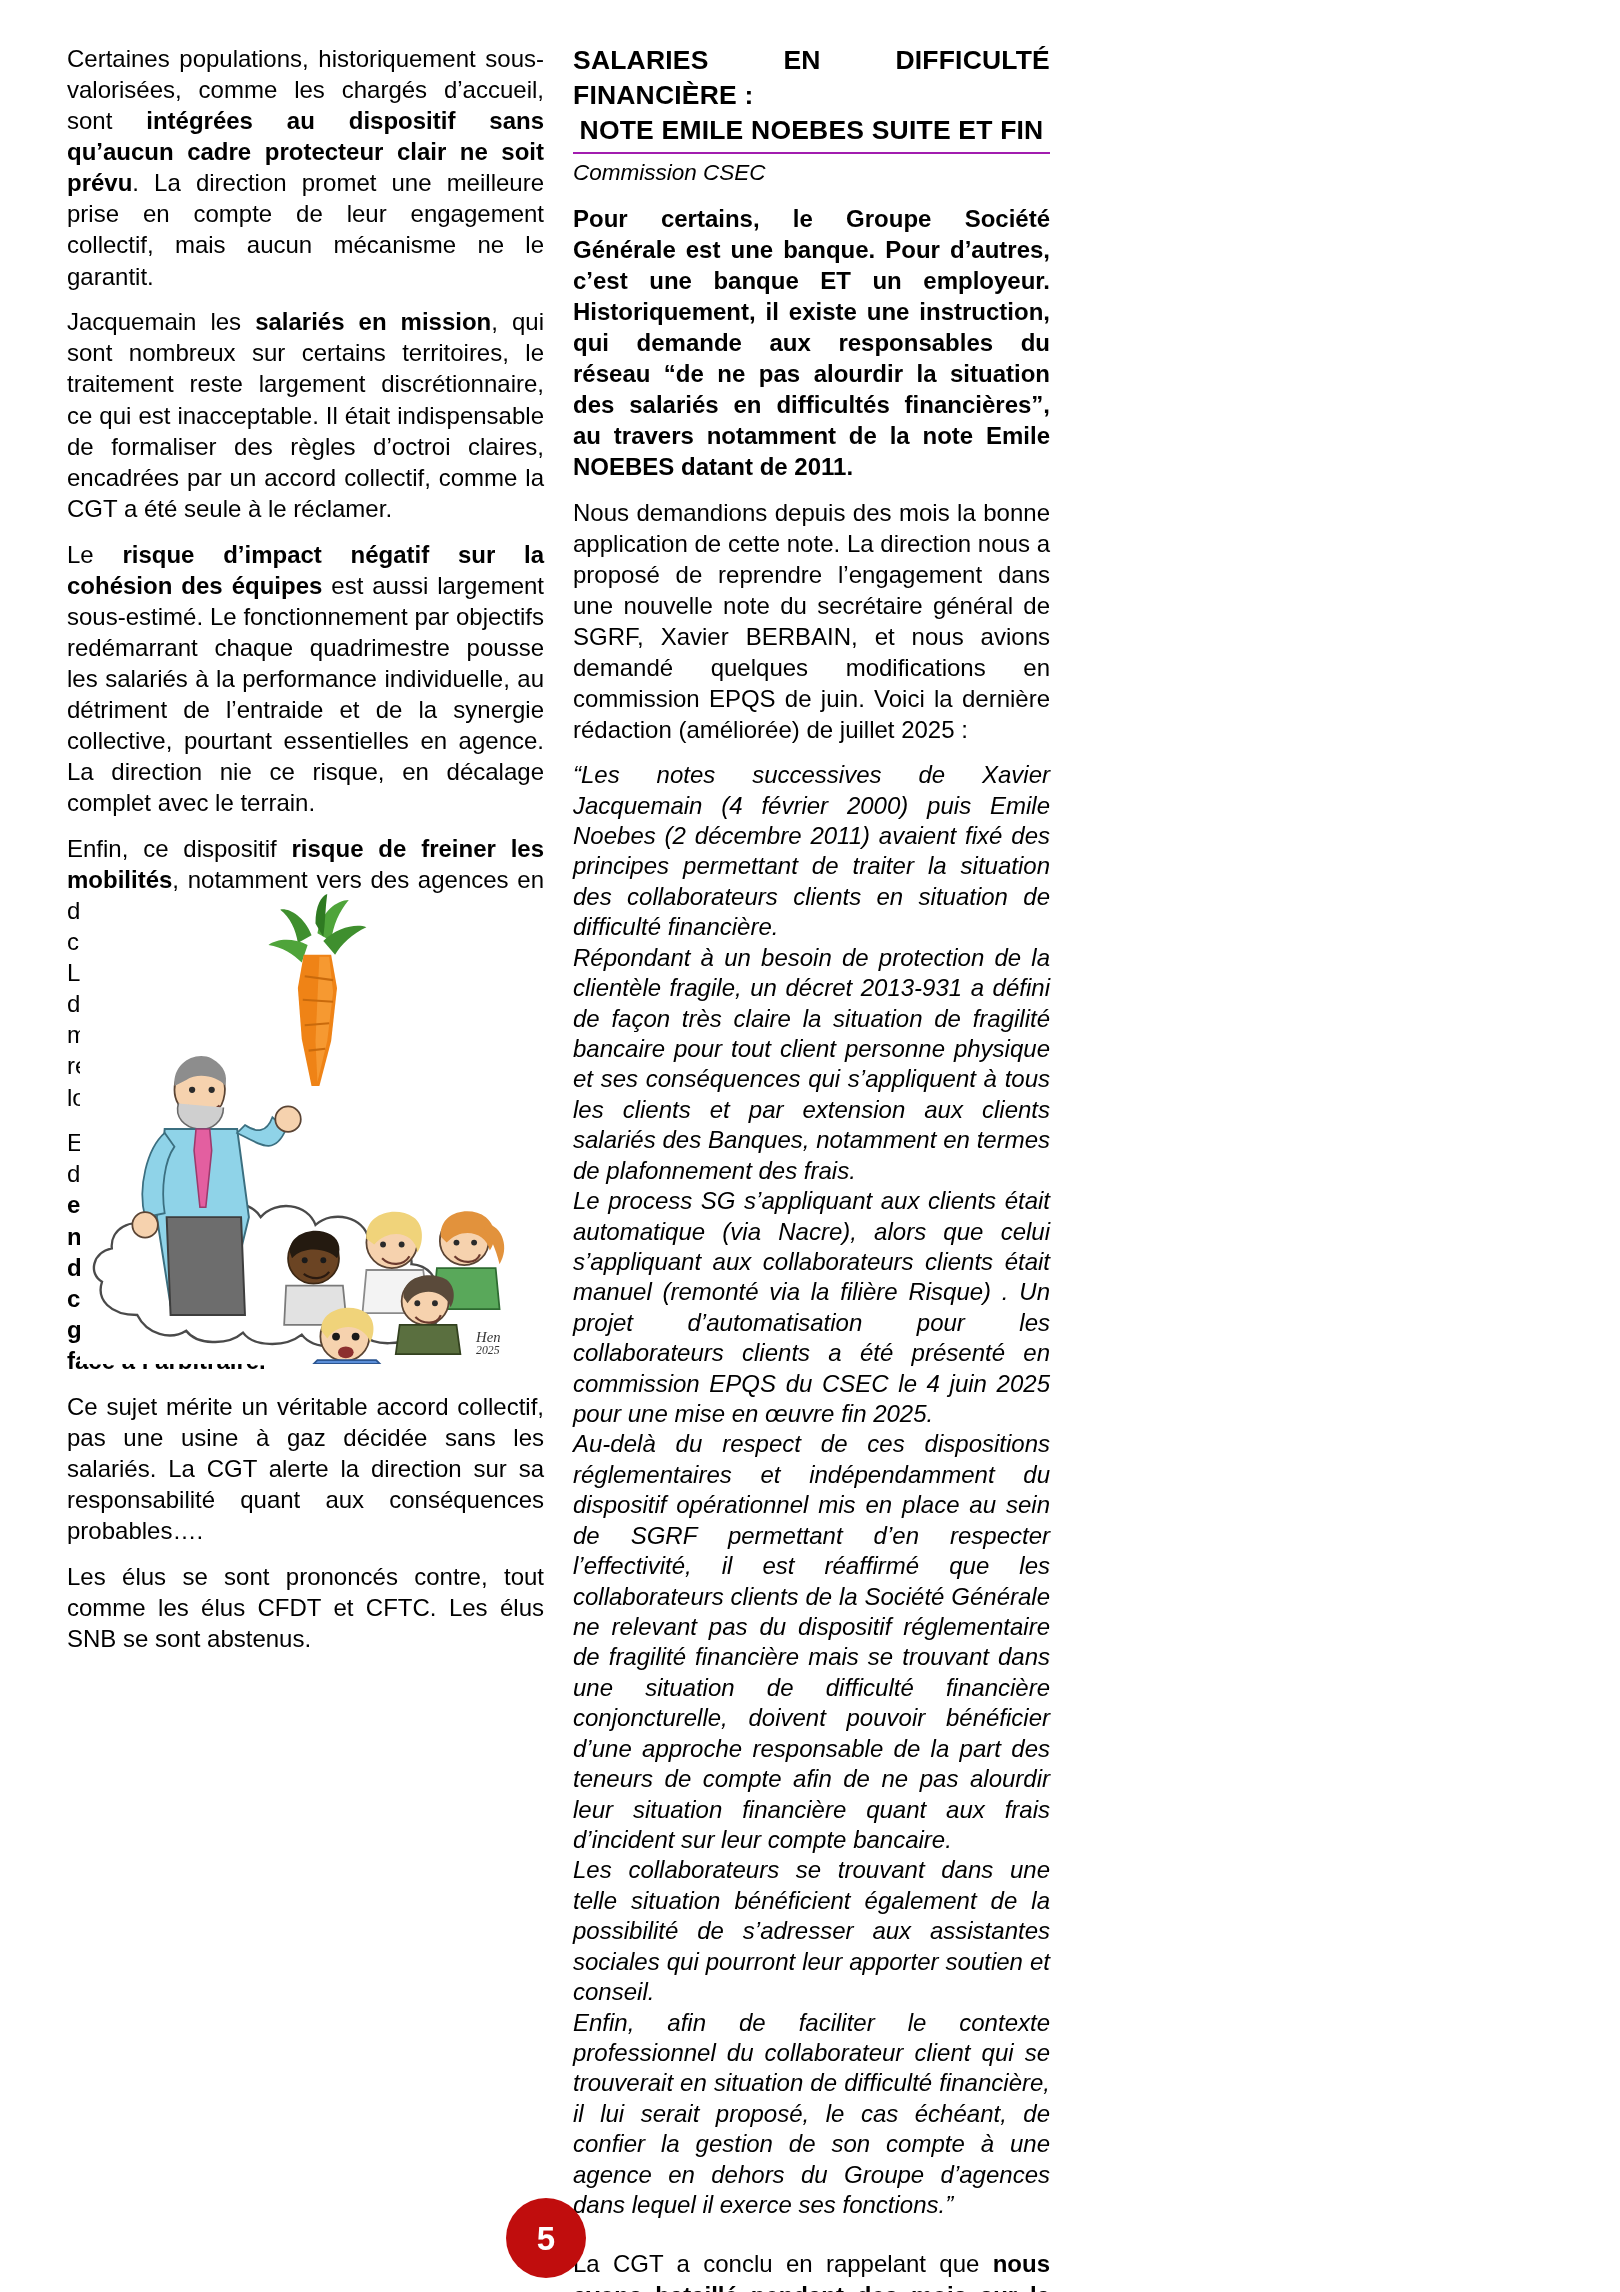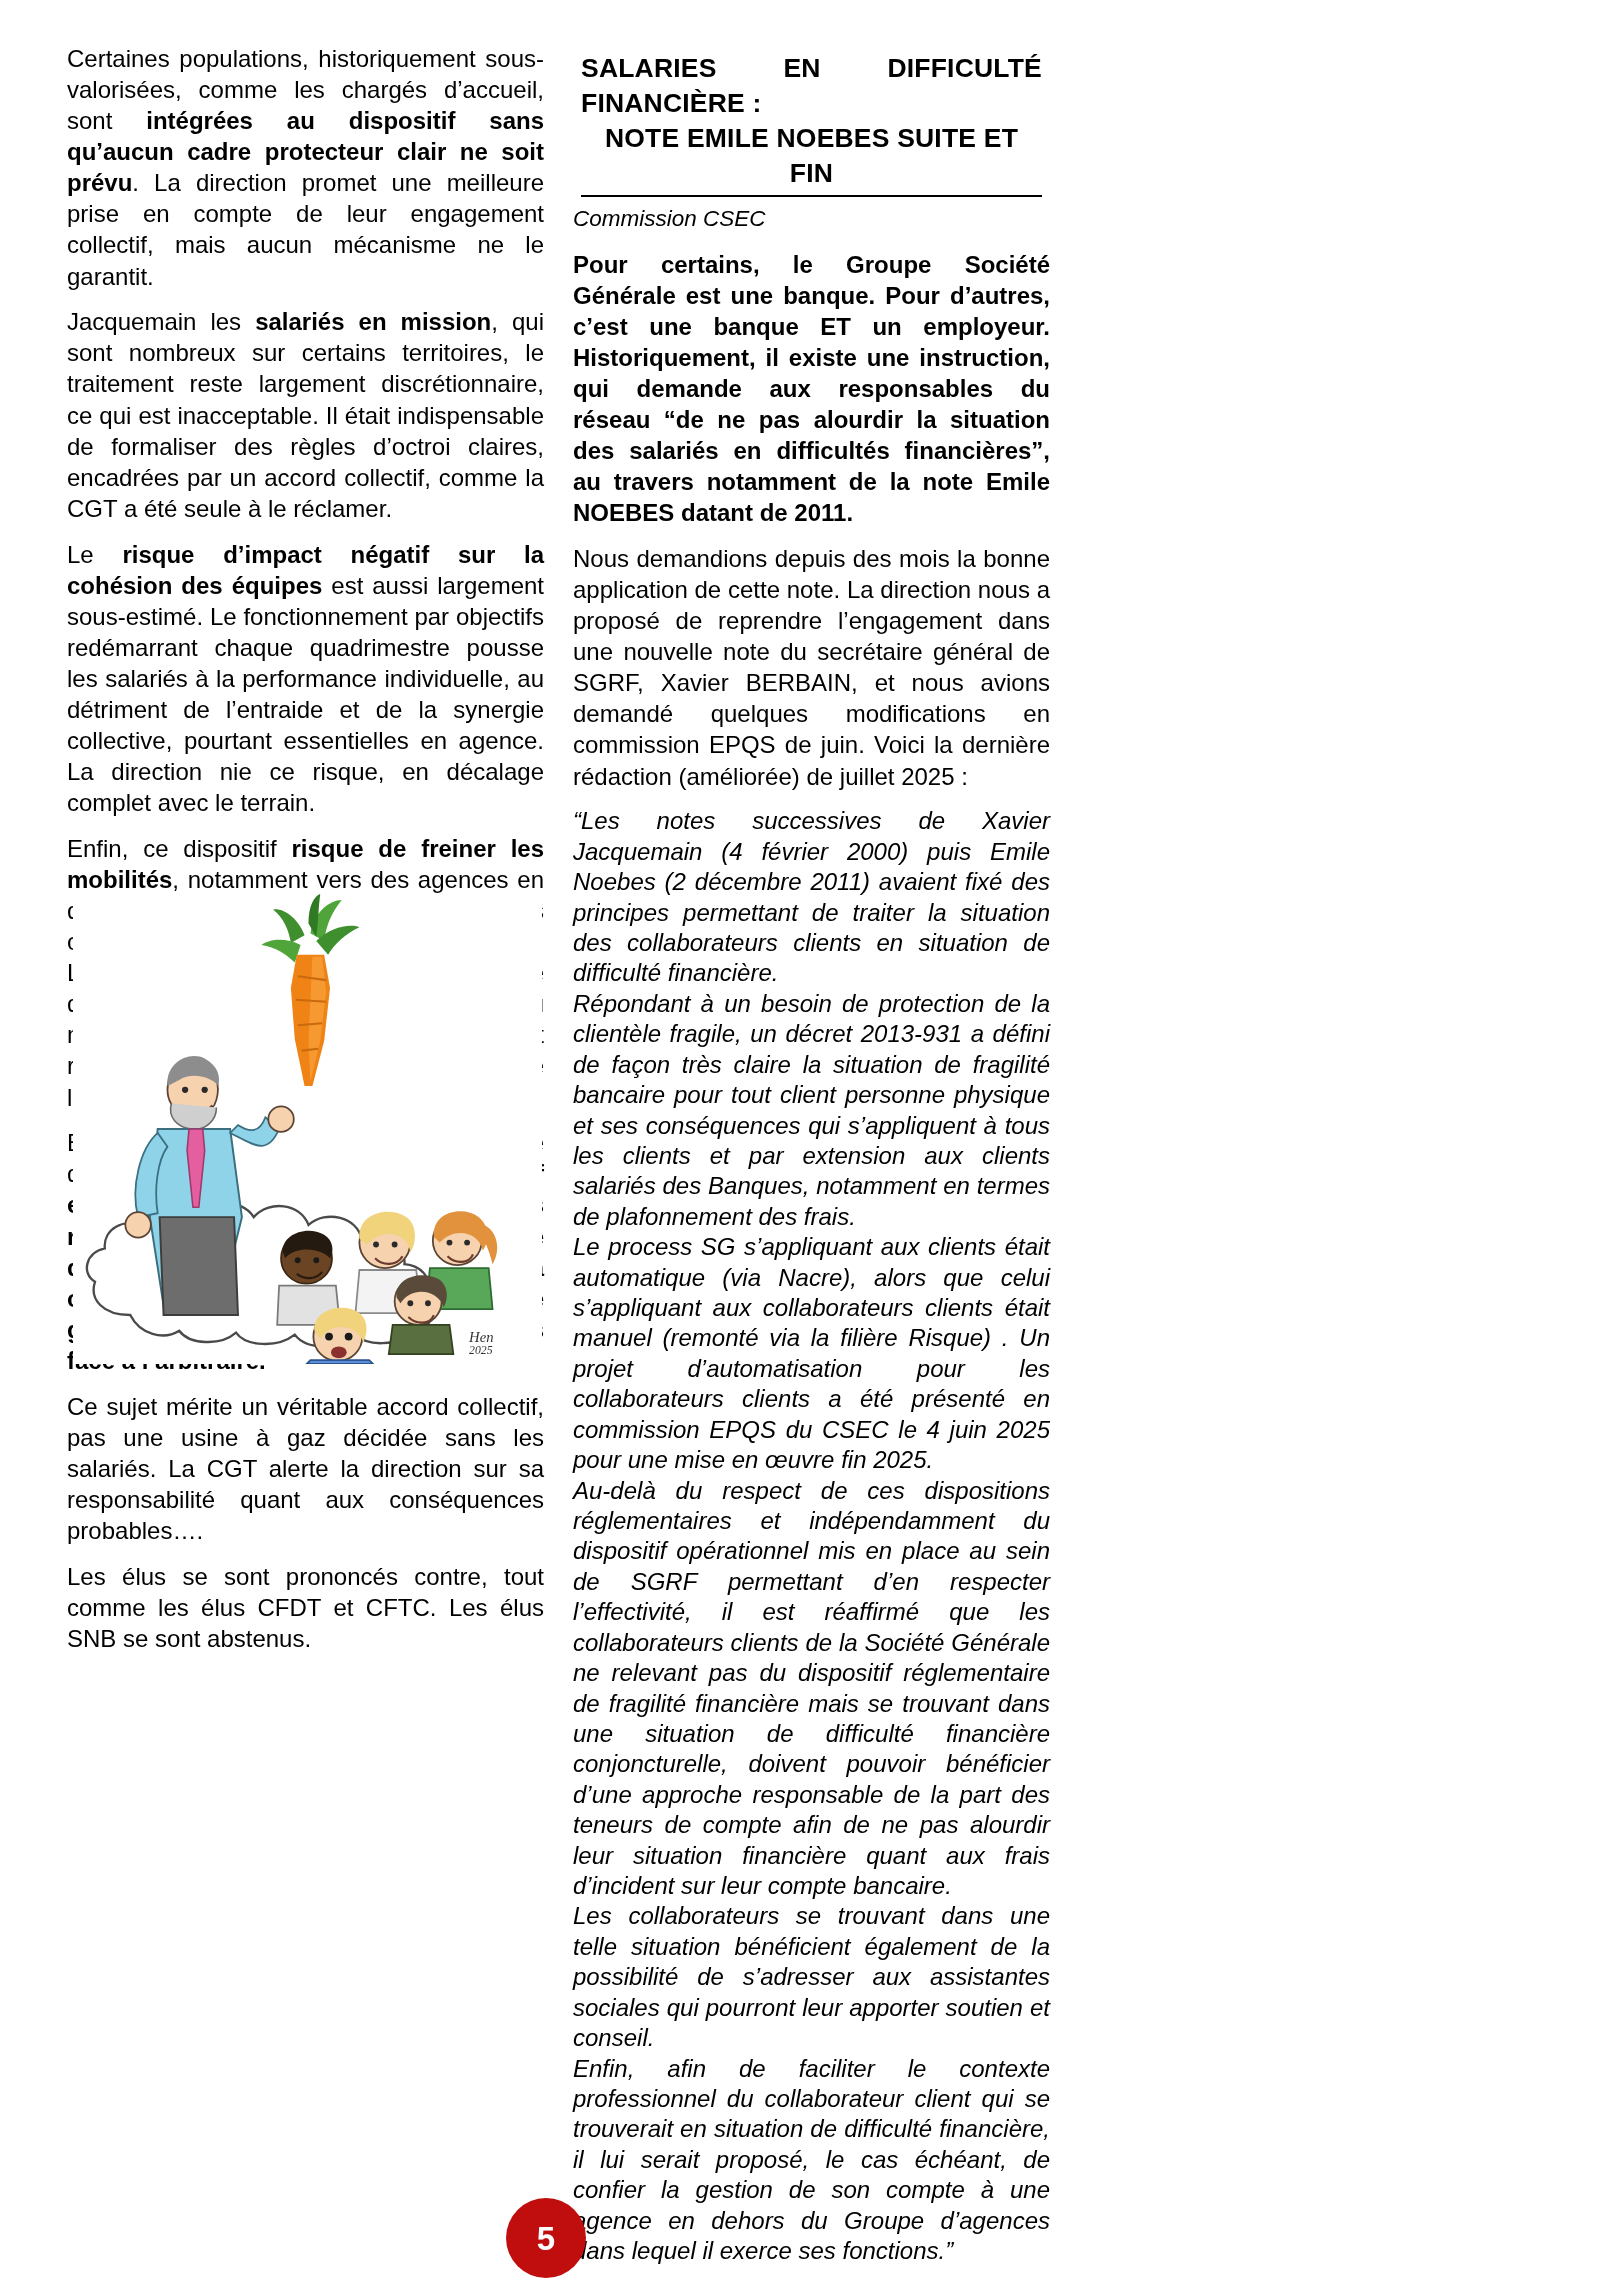--- a/index.html
+++ b/index.html
@@ -47,23 +47,23 @@
   p.last { margin-bottom: 0; }
   b, strong { font-weight: bold; }
 
   
   .section-head {
     font-size: 26.5px;
     font-weight: bold;
     line-height: 1.32;
     text-align: justify;
     text-justify: inter-word;
-    margin: 8px;
+    margin: 0;
     padding-bottom: 3.9px;
-    border-bottom: 2px solid #000000;
+    border-bottom: 2px solid #a21caf;
     letter-spacing: 0.2px;
   }
   .section-head .line2 {
     display: block;
     text-align: center;
   }
   .byline {
     font-size: 22.5px;
     font-style: italic;
     margin: 4.9px 0 15.7px 0;
@@ -77,21 +77,21 @@
     font-style: italic;
     font-size: 24px;
     line-height: 1.268;
     text-align: justify;
   }
   .quote { margin-bottom: 28px; }
 
   
   .cartoon-wrap {
     position: absolute;
-    left: 73px;
+    left: 80px;
     top: 894px;
     width: 469px;
     height: 470px;
   }
   .cartoon-frame {
     position: absolute;
     inset: 0;
     background: #ffffff;
   }
 

